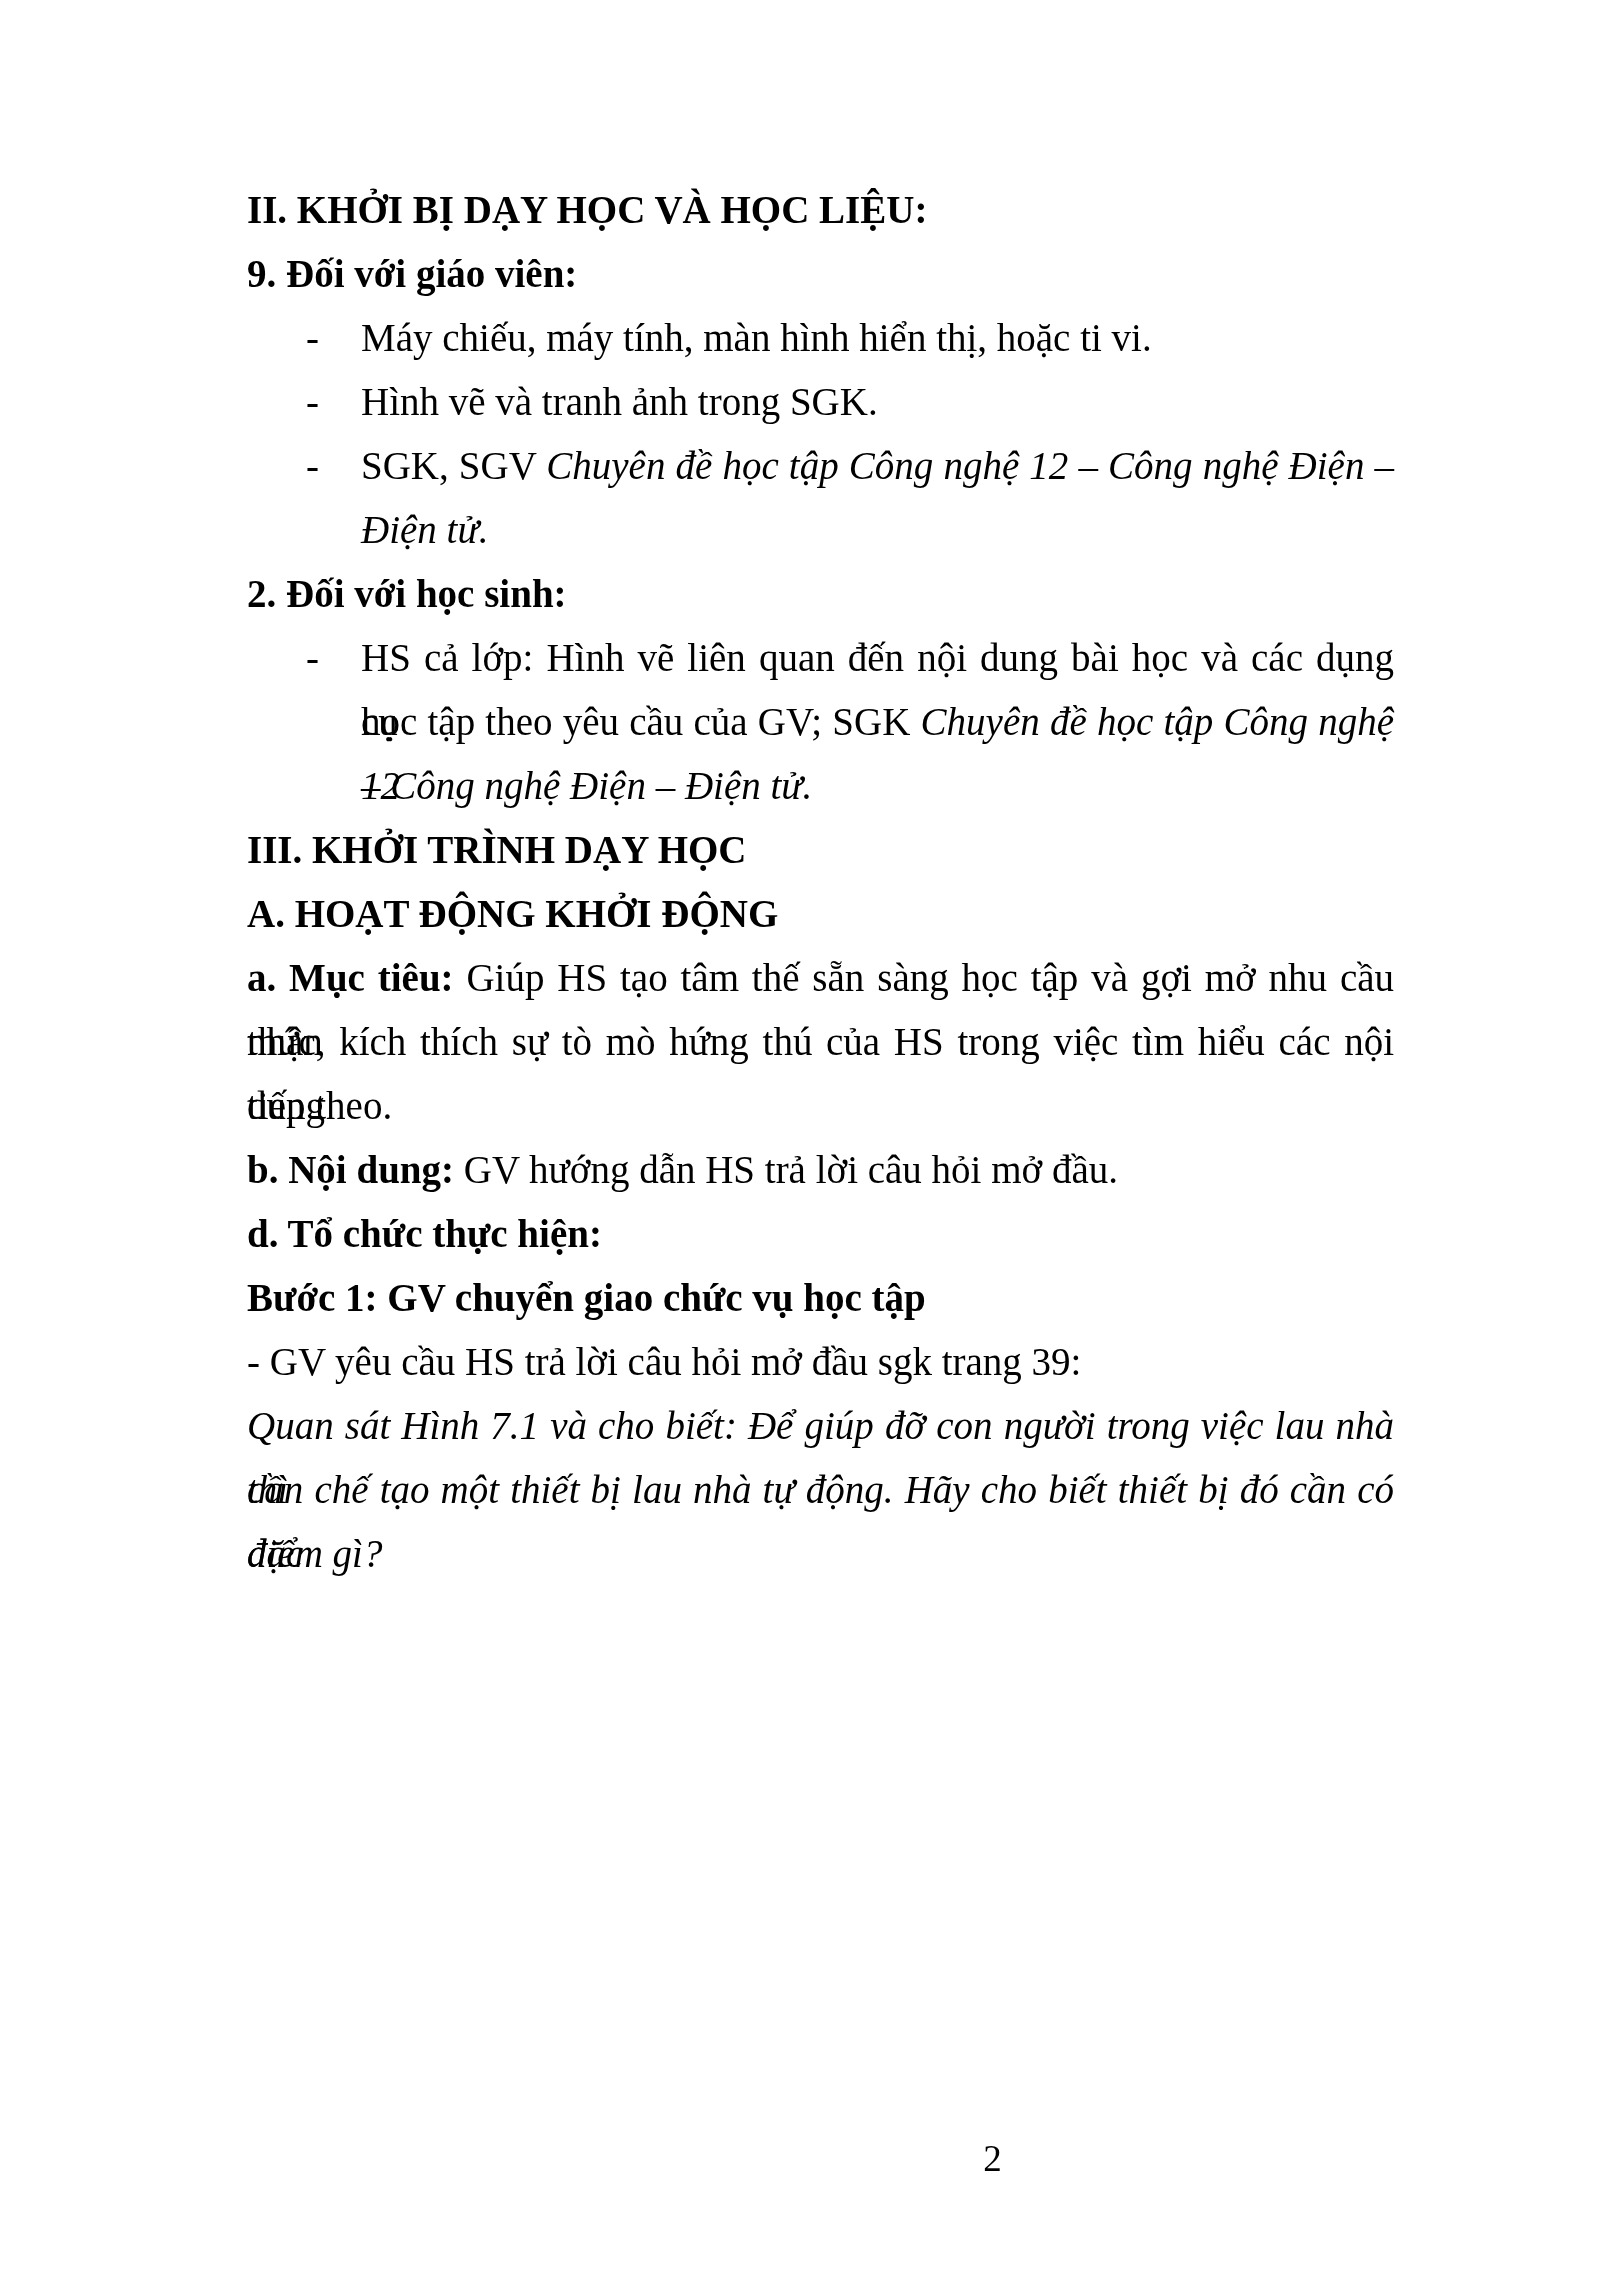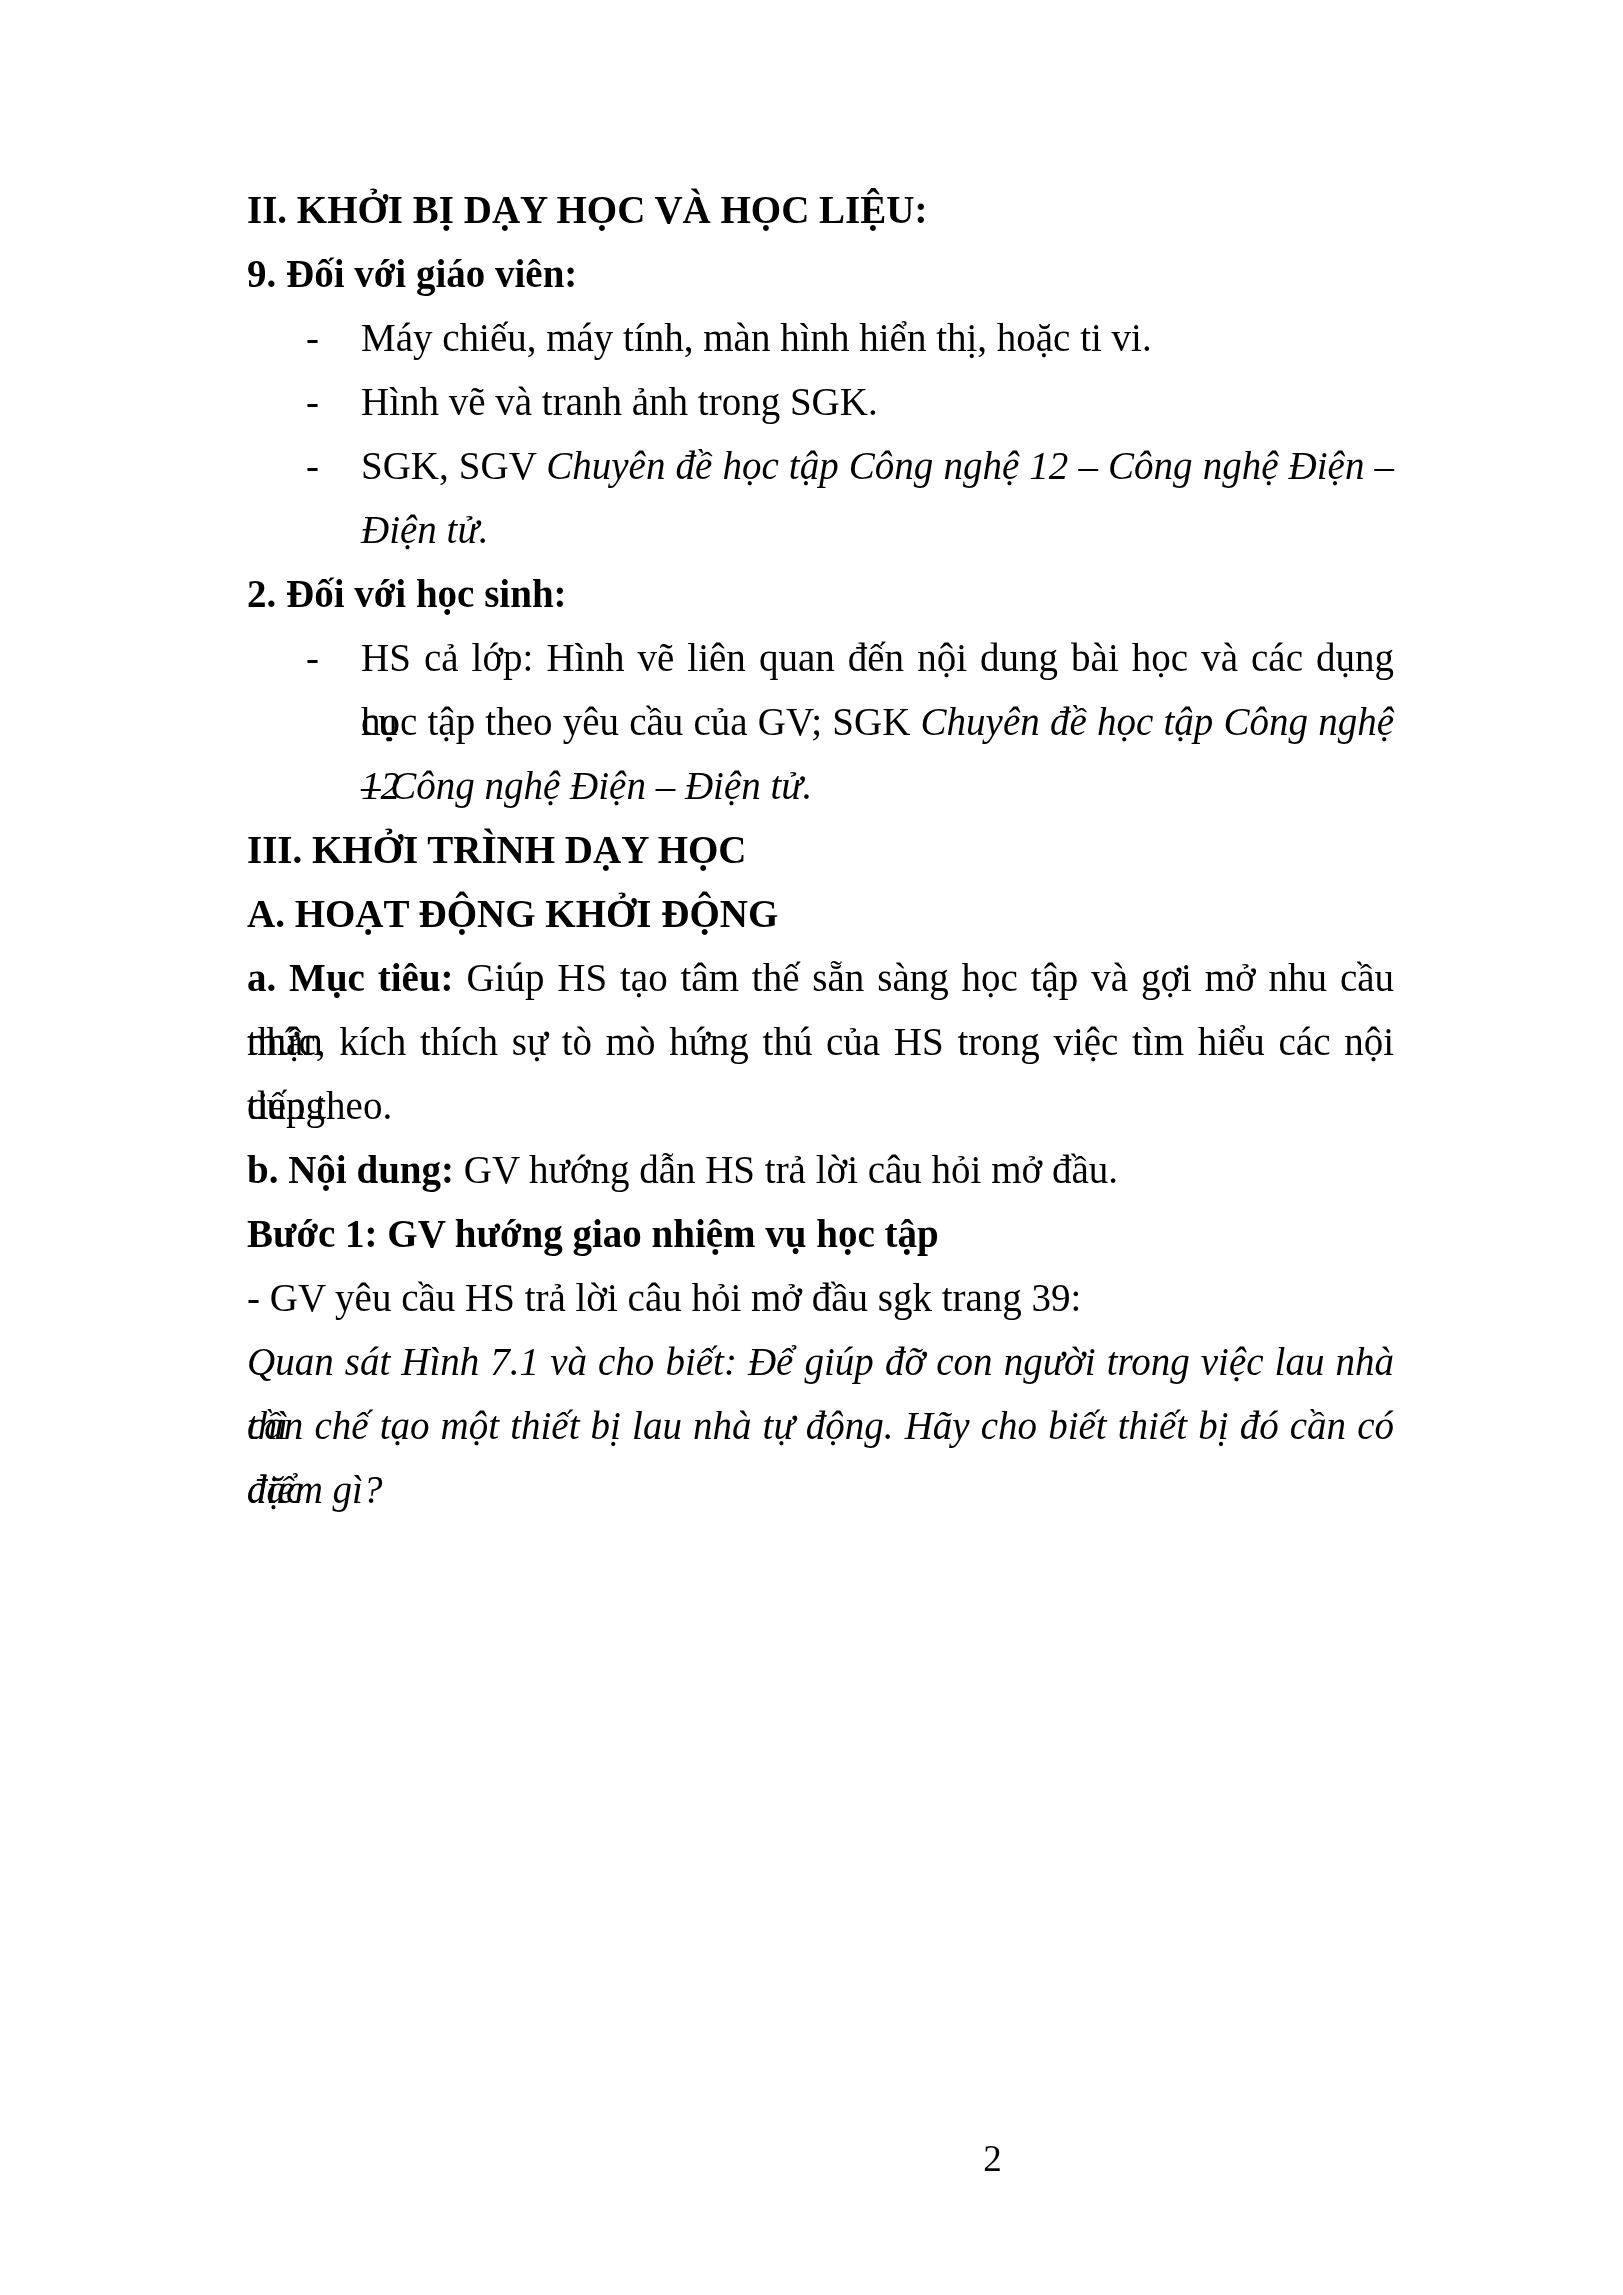--- a/index.html
+++ b/index.html
@@ -67,21 +67,22 @@
       <div class="line"><span class="b ">2. Đối với học sinh:</span></div>
       <div class="line li fill"><span class="dash">-</span><span class="">HS cả lớp: Hình vẽ liên quan đến nội dung bài học và các dụng cụ</span></div>
       <div class="line li fill"><span class="">học tập theo yêu cầu của GV; SGK </span><span class="i">Chuyên đề học tập Công nghệ 12</span></div>
       <div class="line li"><span class="i">– Công nghệ Điện – Điện tử.</span></div>
       <div class="line"><span class="b ">III. KHỞI TRÌNH DẠY HỌC</span></div>
       <div class="line"><span class="b ">A. HOẠT ĐỘNG KHỞI ĐỘNG</span></div>
       <div class="line fill"><span class="b ">a. Mục tiêu: </span><span class="">Giúp HS tạo tâm thế sẵn sàng học tập và gợi mở nhu cầu nhận</span></div>
       <div class="line fill"><span class="">thức, kích thích sự tò mò hứng thú của HS trong việc tìm hiểu các nội dung</span></div>
       <div class="line"><span class="">tiếp theo.</span></div>
       <div class="line"><span class="b ">b. Nội dung: </span><span class="">GV hướng dẫn HS trả lời câu hỏi mở đầu.</span></div>
-      <div class="line"><span class="b ">Bước 1: GV hướng giao nhiệm vụ học tập</span></div>
+      <div class="line"><span class="b ">d. Tổ chức thực hiện:</span></div>
+      <div class="line"><span class="b ">Bước 1: GV chuyển giao chức vụ học tập</span></div>
       <div class="line"><span class="">- GV yêu cầu HS trả lời câu hỏi mở đầu sgk trang 39:</span></div>
       <div class="line fill"><span class="i">Quan sát Hình 7.1 và cho biết: Để giúp đỡ con người trong việc lau nhà thì</span></div>
       <div class="line fill"><span class="i">cần chế tạo một thiết bị lau nhà tự động. Hãy cho biết thiết bị đó cần có đặc</span></div>
       <div class="line"><span class="i">điểm gì?</span></div>
     </div>
   <div class="footer">2</div>
 </div>
 
 
 </body></html>

